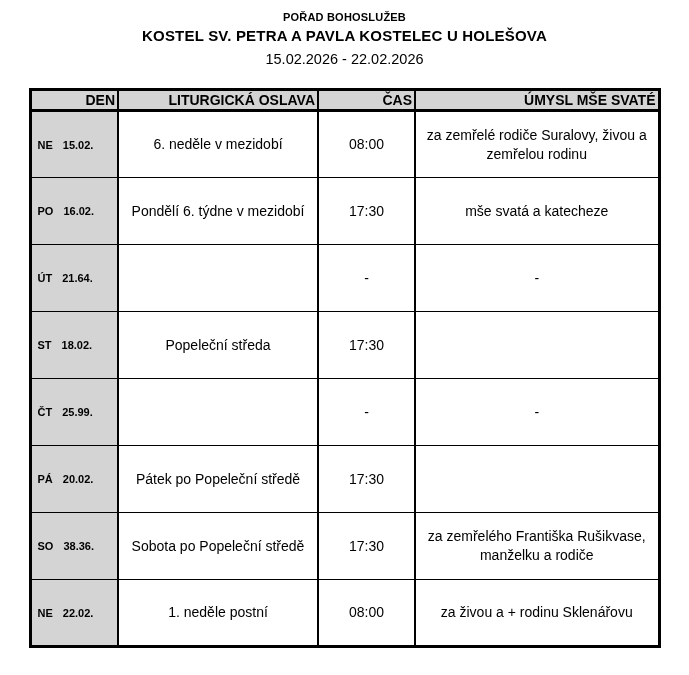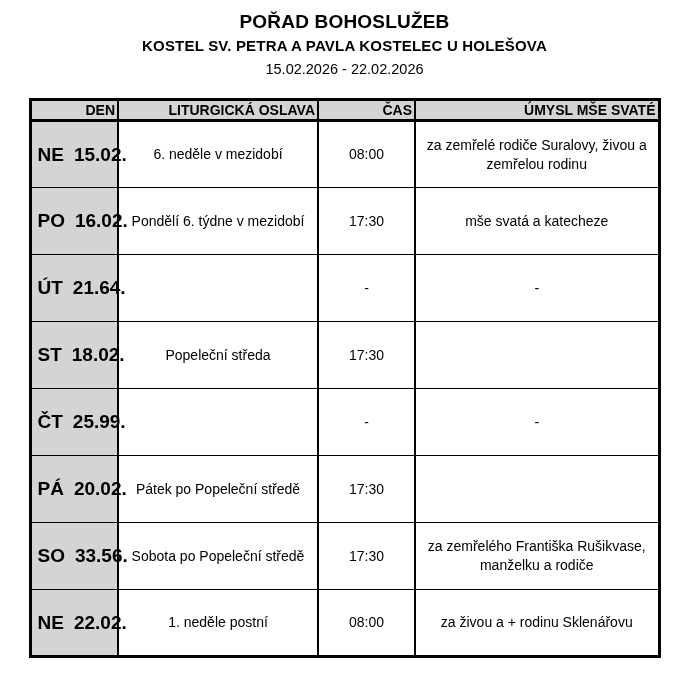--- a/index.html
+++ b/index.html
@@ -18,21 +18,21 @@
     width: 689px;
     height: 675px;
     overflow: hidden;
     background: #ffffff;
   }
   .titles {
     padding-top: 11px;
     text-align: center;
   }
   .title-main {
-    font-size: 19px;
+    font-size: 11px;
     font-weight: bold;
     letter-spacing: 0.2px;
     margin-bottom: 4px;
   }
   .title-sub {
     font-size: 15px;
     font-weight: bold;
     letter-spacing: 0.2px;
     margin-bottom: 7px;
   }
@@ -70,21 +70,21 @@
     border-top: 1px solid var(--border-color);
     border-bottom: 1px solid var(--border-color);
     font-size: 14px;
     vertical-align: middle;
     padding: 2px 4px;
   }
   tbody tr { height: 67px; }
   td.day-cell {
     background: var(--gray-bg);
     font-weight: bold;
-    font-size: 19px;
+    font-size: 11px;
     text-align: left;
     padding-left: 6px;
     white-space: nowrap;
   }
   .day-date { margin-left: 10px; }
   td.celebration-cell,
   td.time-cell,
   td.intention-cell {
     text-align: center;
     line-height: 1.35;
@@ -147,21 +147,21 @@
           <td class="time-cell">-</td>
           <td class="intention-cell">-</td>
         </tr>
         <tr>
           <td class="day-cell"><span class="day-abbr">PÁ</span><span class="day-date">20.02.</span></td>
           <td class="celebration-cell">Pátek po Popeleční středě</td>
           <td class="time-cell">17:30</td>
           <td class="intention-cell"></td>
         </tr>
         <tr>
-          <td class="day-cell"><span class="day-abbr">SO</span><span class="day-date">33.56.</span></td>
+          <td class="day-cell"><span class="day-abbr">SO</span><span class="day-date">38.36.</span></td>
           <td class="celebration-cell">Sobota po Popeleční středě</td>
           <td class="time-cell">17:30</td>
           <td class="intention-cell">za zemřelého Františka Rušikvase, manželku a rodiče</td>
         </tr>
         <tr>
           <td class="day-cell"><span class="day-abbr">NE</span><span class="day-date">22.02.</span></td>
           <td class="celebration-cell">1. neděle postní</td>
           <td class="time-cell">08:00</td>
           <td class="intention-cell">za živou a + rodinu Sklenářovu</td>
         </tr>

